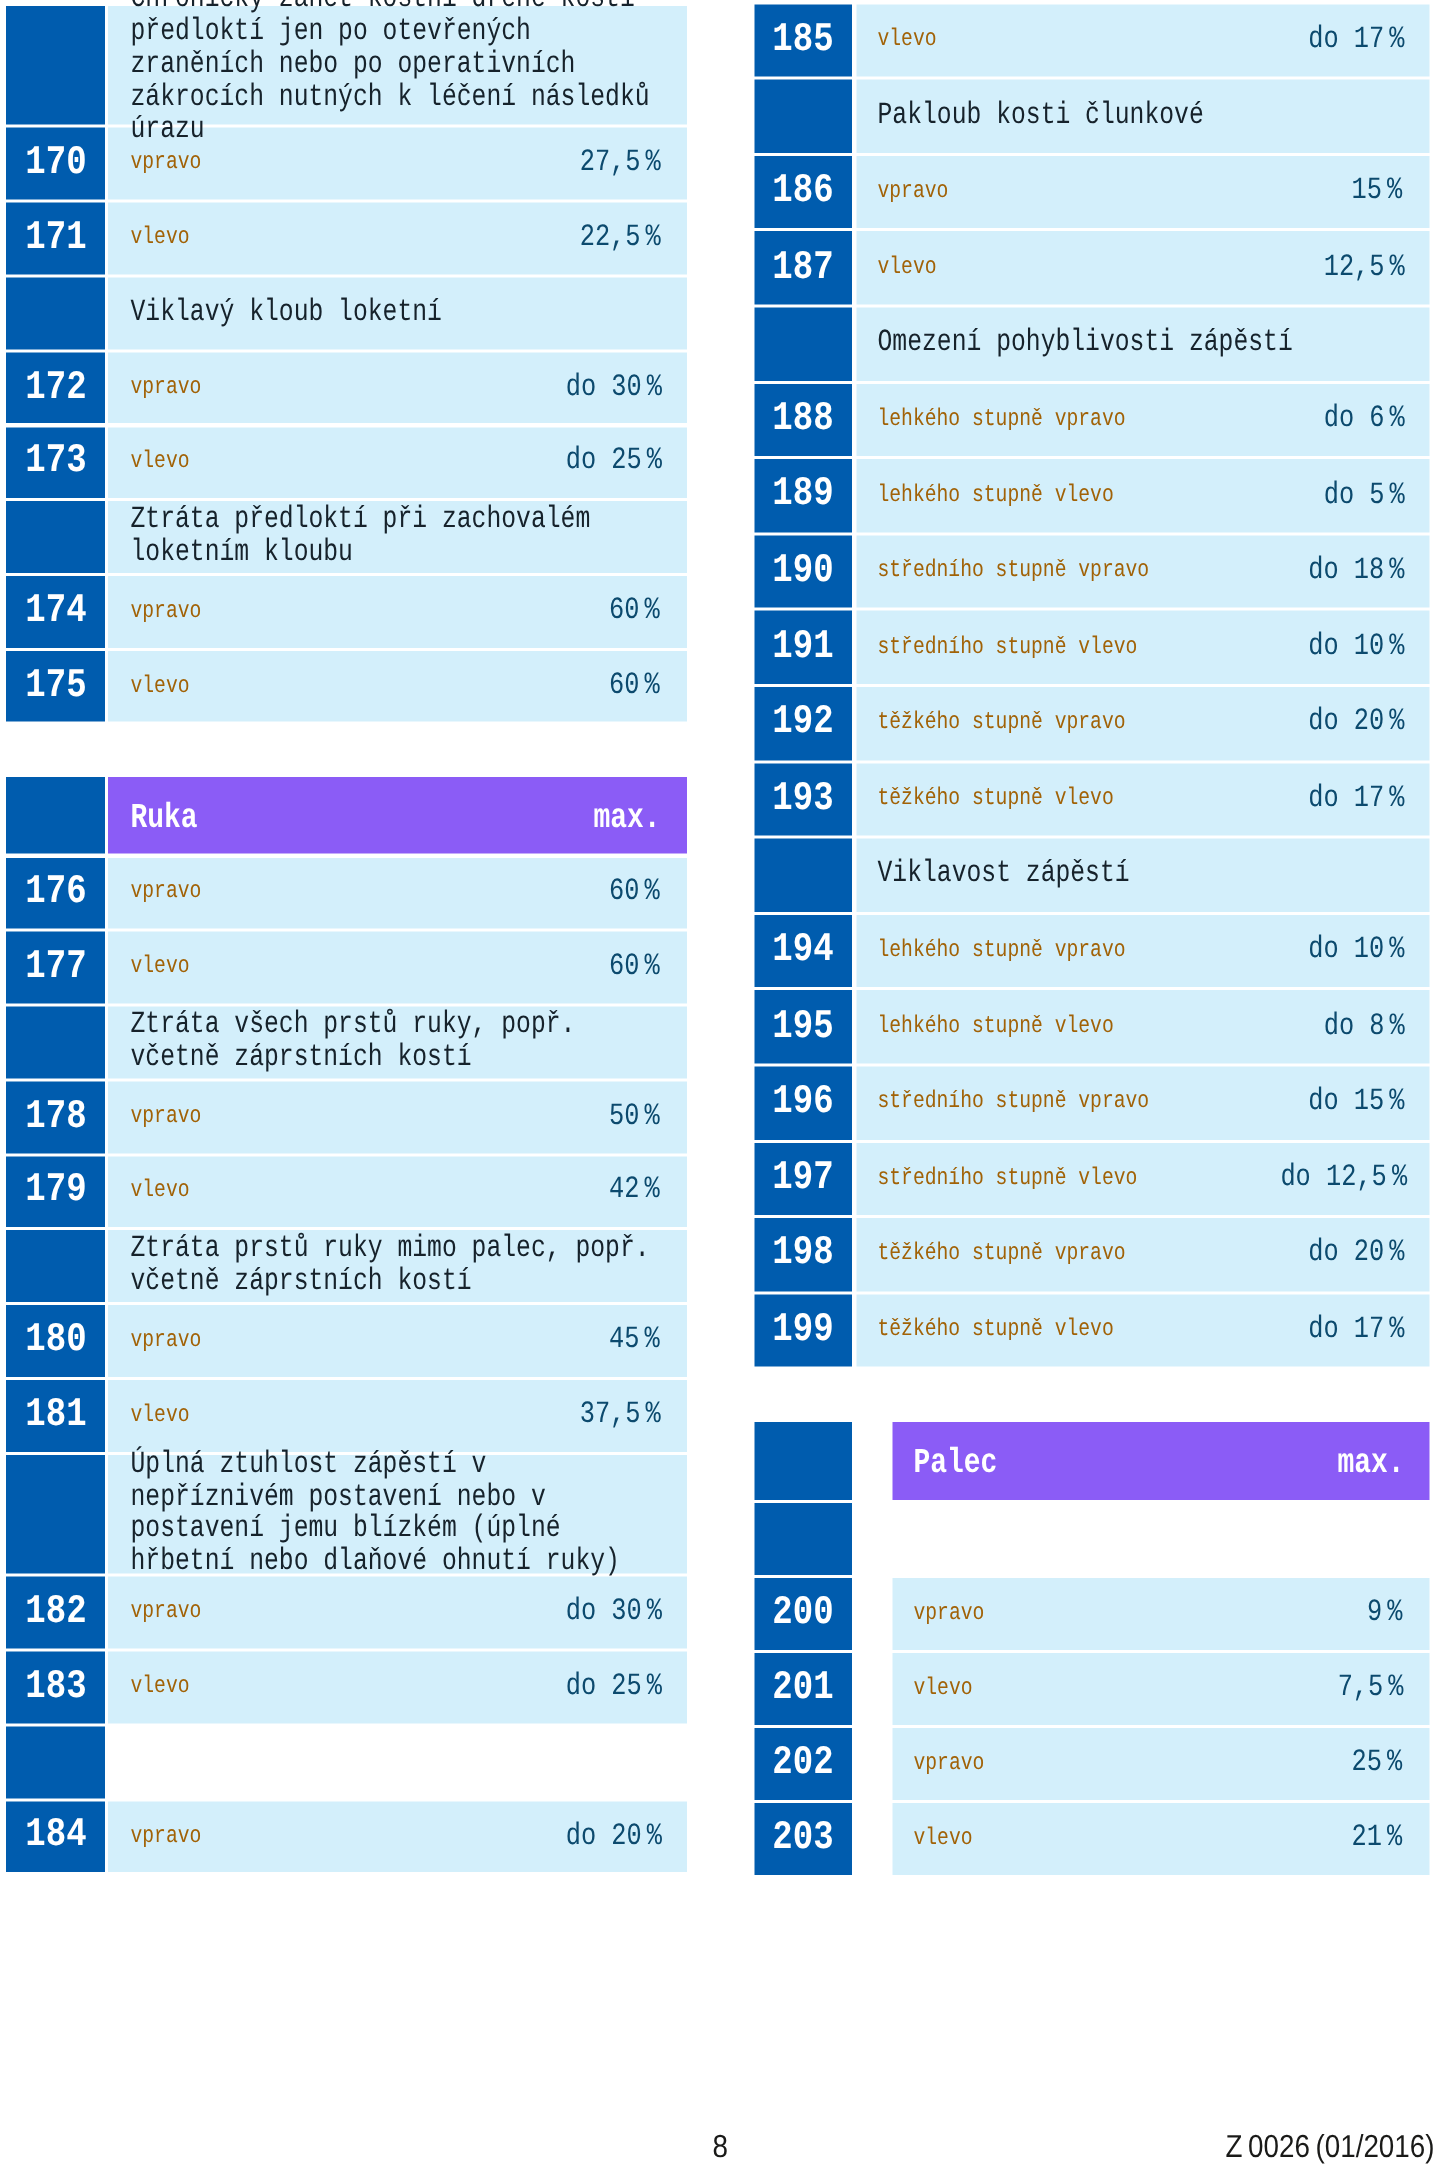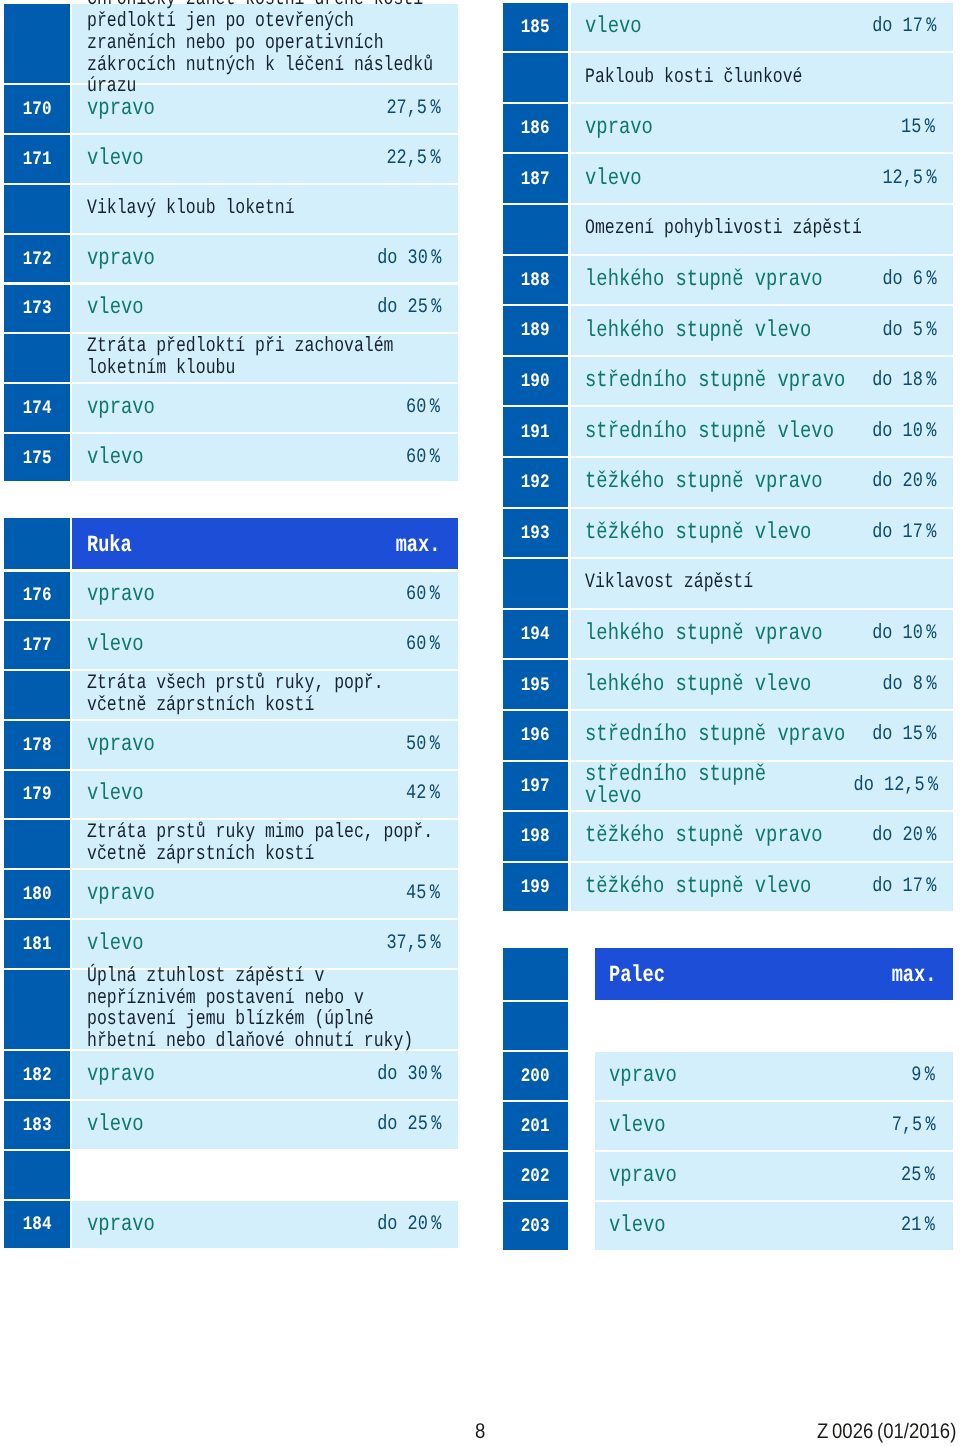--- a/index.html
+++ b/index.html
@@ -9,32 +9,32 @@
   .col{position:absolute;width:453.5px;}
   .col-left{left:4px;top:3.75px;}
   .col-right{left:502.6px;top:2.6px;width:450.5px;}
   .tbl{width:100%;}
   .row{display:flex;width:100%;margin-bottom:2.1px;height:47.68px;font-family:Liberation Mono, monospace;}
   .row.l3{height:79.6px;}
   .row.head{height:51.6px;}
   .col-right .sec1 .row{margin-bottom:2.0px;height:48.6px;}
   .col-right .sec2 .row{margin-bottom:2.0px;height:48.1px;gap:24px;}
   .col-right .row.head{height:52.3px;}
-  .num{width:66.4px;flex:0 0 66.4px;margin-right:2.1px;background:#005cae;color:#ffffff;font-weight:bold;font-size:19px;display:flex;align-items:center;justify-content:center;}
+  .num{width:66.4px;flex:0 0 66.4px;margin-right:2.1px;background:#005cae;color:#ffffff;font-weight:bold;font-size:27px;display:flex;align-items:center;justify-content:center;}
   .num i{font-style:normal;display:inline-block;transform:scaleX(0.84);transform-origin:center center;}
   .body{flex:1 1 auto;background:#d3effb;display:flex;align-items:center;padding:3px 19.6px 3px 14.3px;box-sizing:border-box;}
   .col-right .num{width:65.5px;flex:0 0 65.5px;margin-right:3.2px;}
   .col-right .body{padding:3px 19.6px 3px 14px;}
   .sq{display:inline-block;transform:scaleX(0.8);transform-origin:left top;width:125%;}
   .lbl .sq,.val .sq{transform:scaleX(0.82);width:121.95%;}
-  .lbl{color:#0f766e;font-size:23px;line-height:21.9px;}
+  .lbl{color:#a16207;font-size:16px;line-height:21.9px;}
   .val{margin-left:auto;color:#0c4a6e;font-size:20.6px;line-height:21.9px;white-space:nowrap;}
   .val .sq{transform-origin:right top;}
   .desc{color:#16222b;font-size:20.6px;line-height:21.9px;width:100%;}
-  .row.head .body{background:#1d4ed8;}
+  .row.head .body{background:#8b5cf6;}
   .row.head .lbl,.row.head .val{color:#ffffff;font-weight:bold;font-size:23.3px;line-height:23.3px;}
   .row.head .sq{transform:scaleX(0.8);position:relative;top:1.6px;}
   .gap{height:34.3px;}
   .footer{position:absolute;left:0;top:1421.2px;width:960px;font-size:21.2px;line-height:21.2px;color:#1a1a18;}
   .pg{position:absolute;left:474.5px;}
   .code{position:absolute;left:817px;}
   .footer .sq{transform:scaleX(0.875);}
 </style>
 </head>
 <body>

